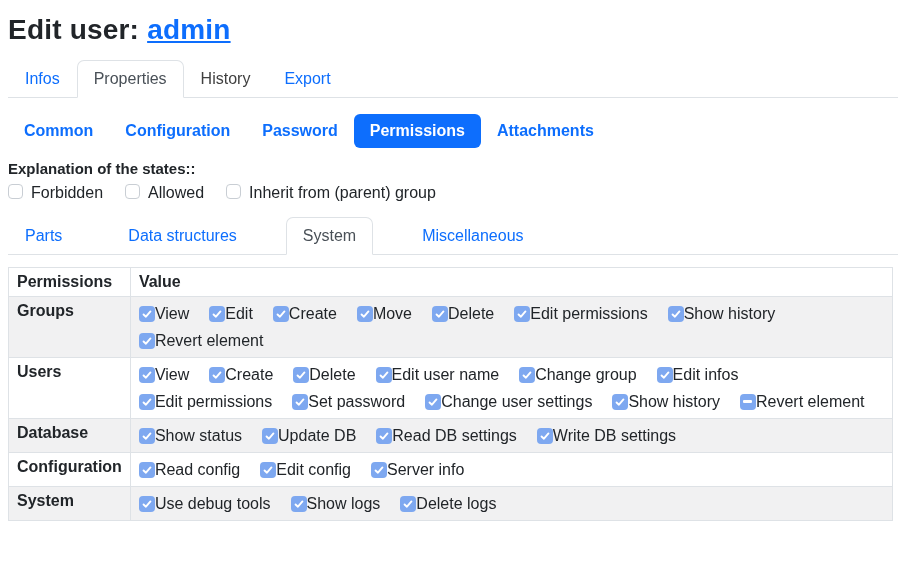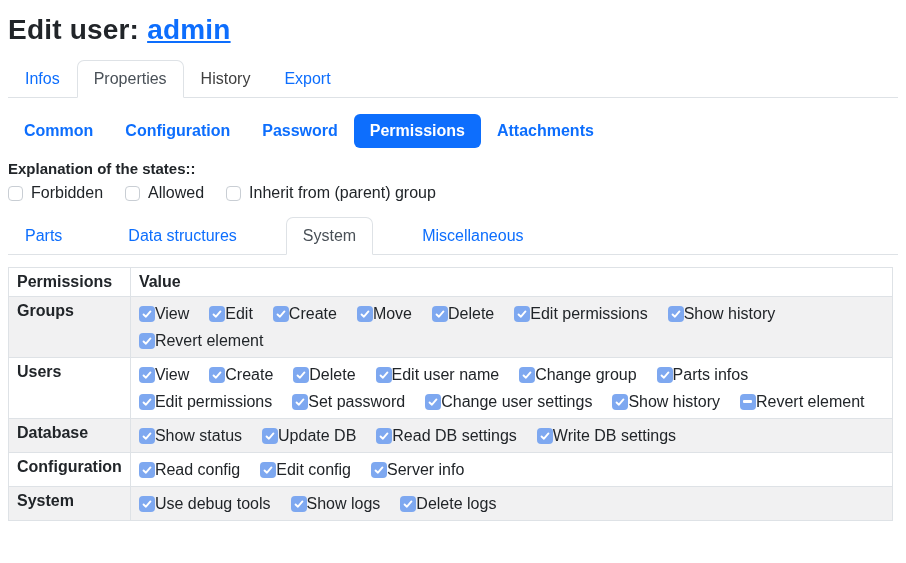--- a/index.html
+++ b/index.html
@@ -29,21 +29,21 @@
   .pills { display:flex; list-style:none; padding:0; margin:16px 0 0 0;font-weight:bold; }
   .pill {
     padding:8px 16px; border-radius:6px; color:#0d6efd; cursor:pointer;
     text-decoration:none; white-space:nowrap;
   }
   .pill[data-state="active"] { background:#0d6efd; color:#fff; }
 
   
   .legend-heading { font-weight:700; font-size:15px; margin:12px 0 7px 0; }
   .legend-row { display:flex; column-gap:22px; align-items:center; }
-  .legend-item { display:inline-flex; align-items:center; gap:8px; }
+  .legend-item { display:inline-flex; gap:8px; }
 
   
   .cb {
     width:16px; height:16px; flex:none; border-radius:4px; background:#7ea8f0;
     display:inline-flex; align-items:center; justify-content:center; cursor:pointer;
   }
   .cb svg { width:12px; height:12px; display:block; }
   .cb .glyph-dash { width:9px; height:2.5px; background:#fff; border-radius:1px; }
   .cb[data-state="unchecked"] { background:#fff; border:1px solid #c9ced4; width:15px; height:15px; }
 
@@ -250,21 +250,21 @@
                   </span>
                   <span>Change group</span>
                 </label>
               <label class="perm-item">
                   <span class="cb" data-state="checked">
                     <svg class="glyph-check" viewBox="0 0 16 16">
                     <path d="M3.4 8.6 L6.6 11.6 L12.6 4.6" stroke="#ffffff" stroke-width="2.5" fill="none" stroke-linecap="round" stroke-linejoin="round"></path>
                   </svg>
 
                   </span>
-                  <span>Parts infos</span>
+                  <span>Edit infos</span>
                 </label>
               <label class="perm-item">
                   <span class="cb" data-state="checked">
                     <svg class="glyph-check" viewBox="0 0 16 16">
                     <path d="M3.4 8.6 L6.6 11.6 L12.6 4.6" stroke="#ffffff" stroke-width="2.5" fill="none" stroke-linecap="round" stroke-linejoin="round"></path>
                   </svg>
 
                   </span>
                   <span>Edit permissions</span>
                 </label>

